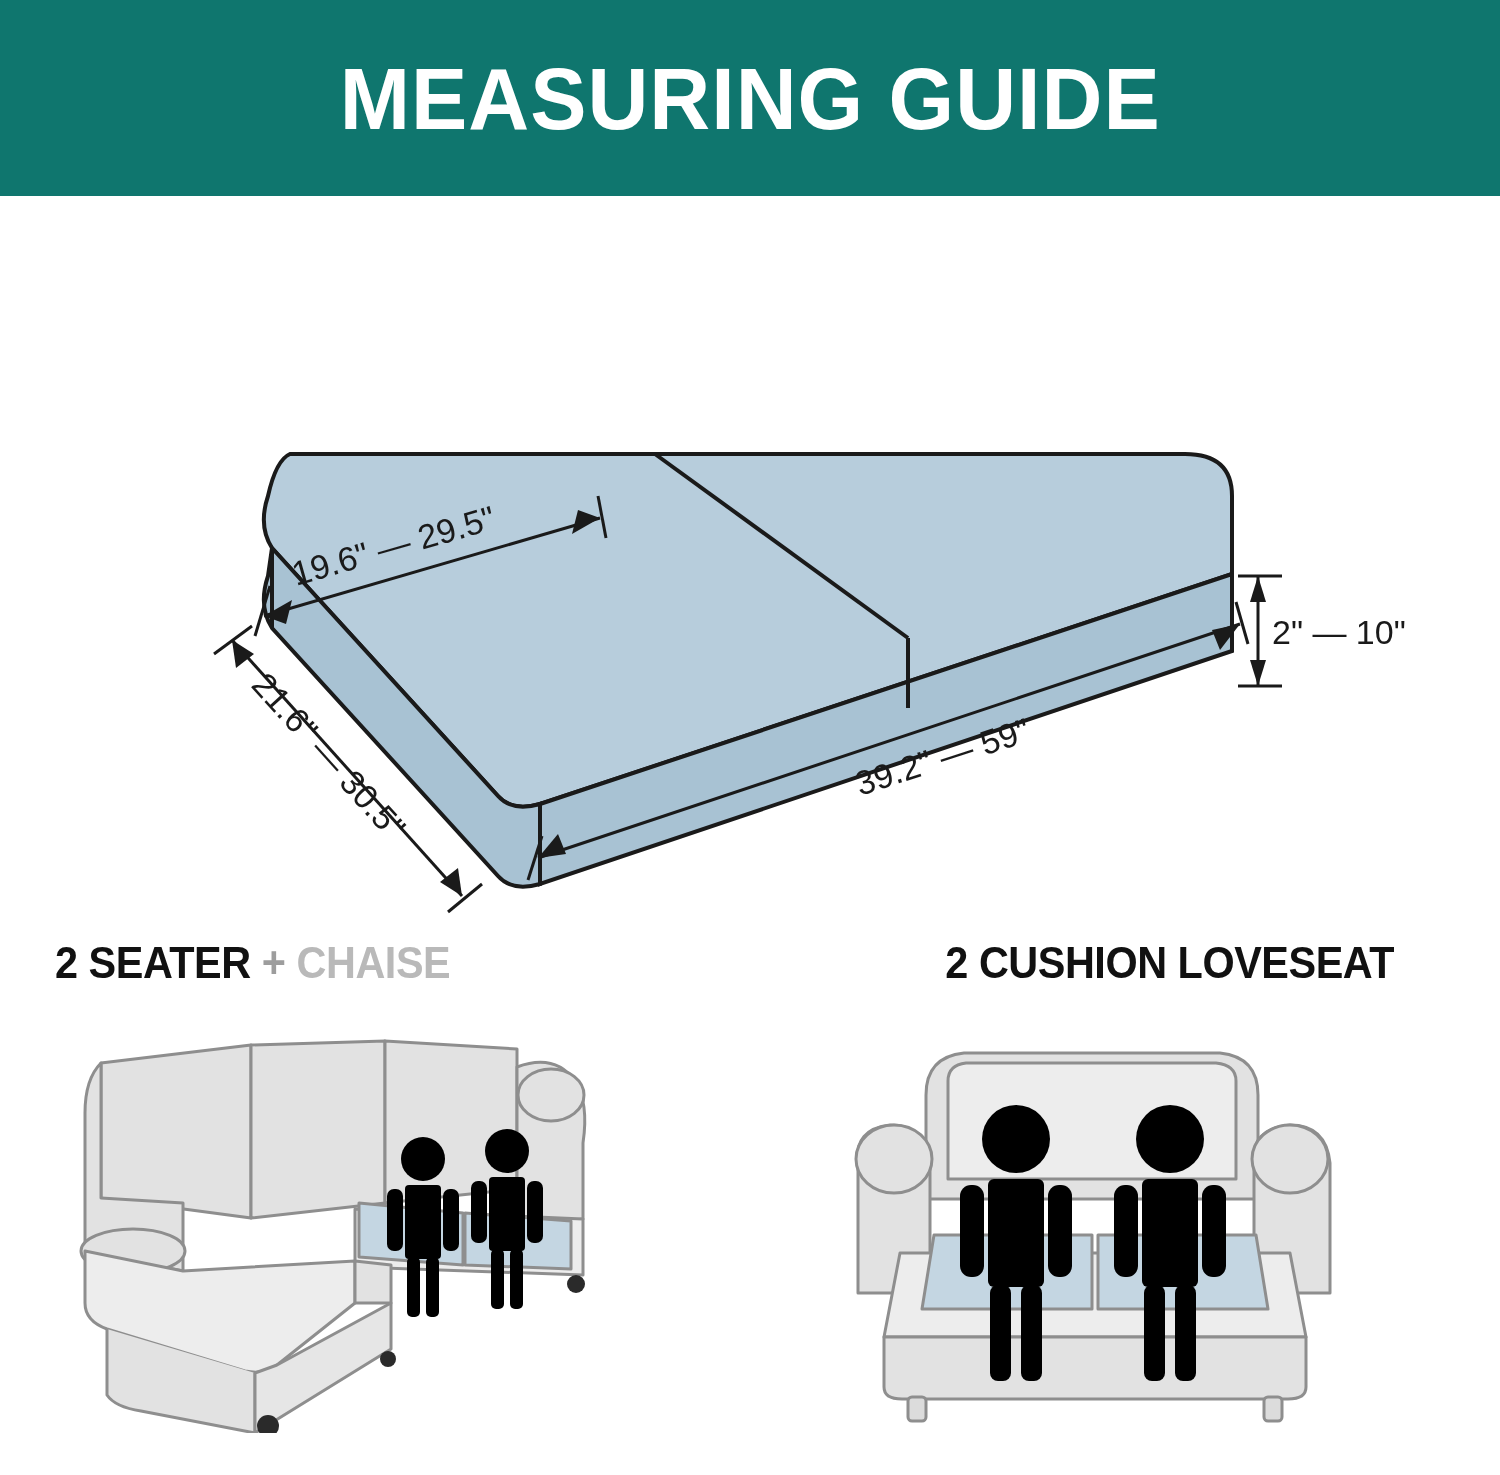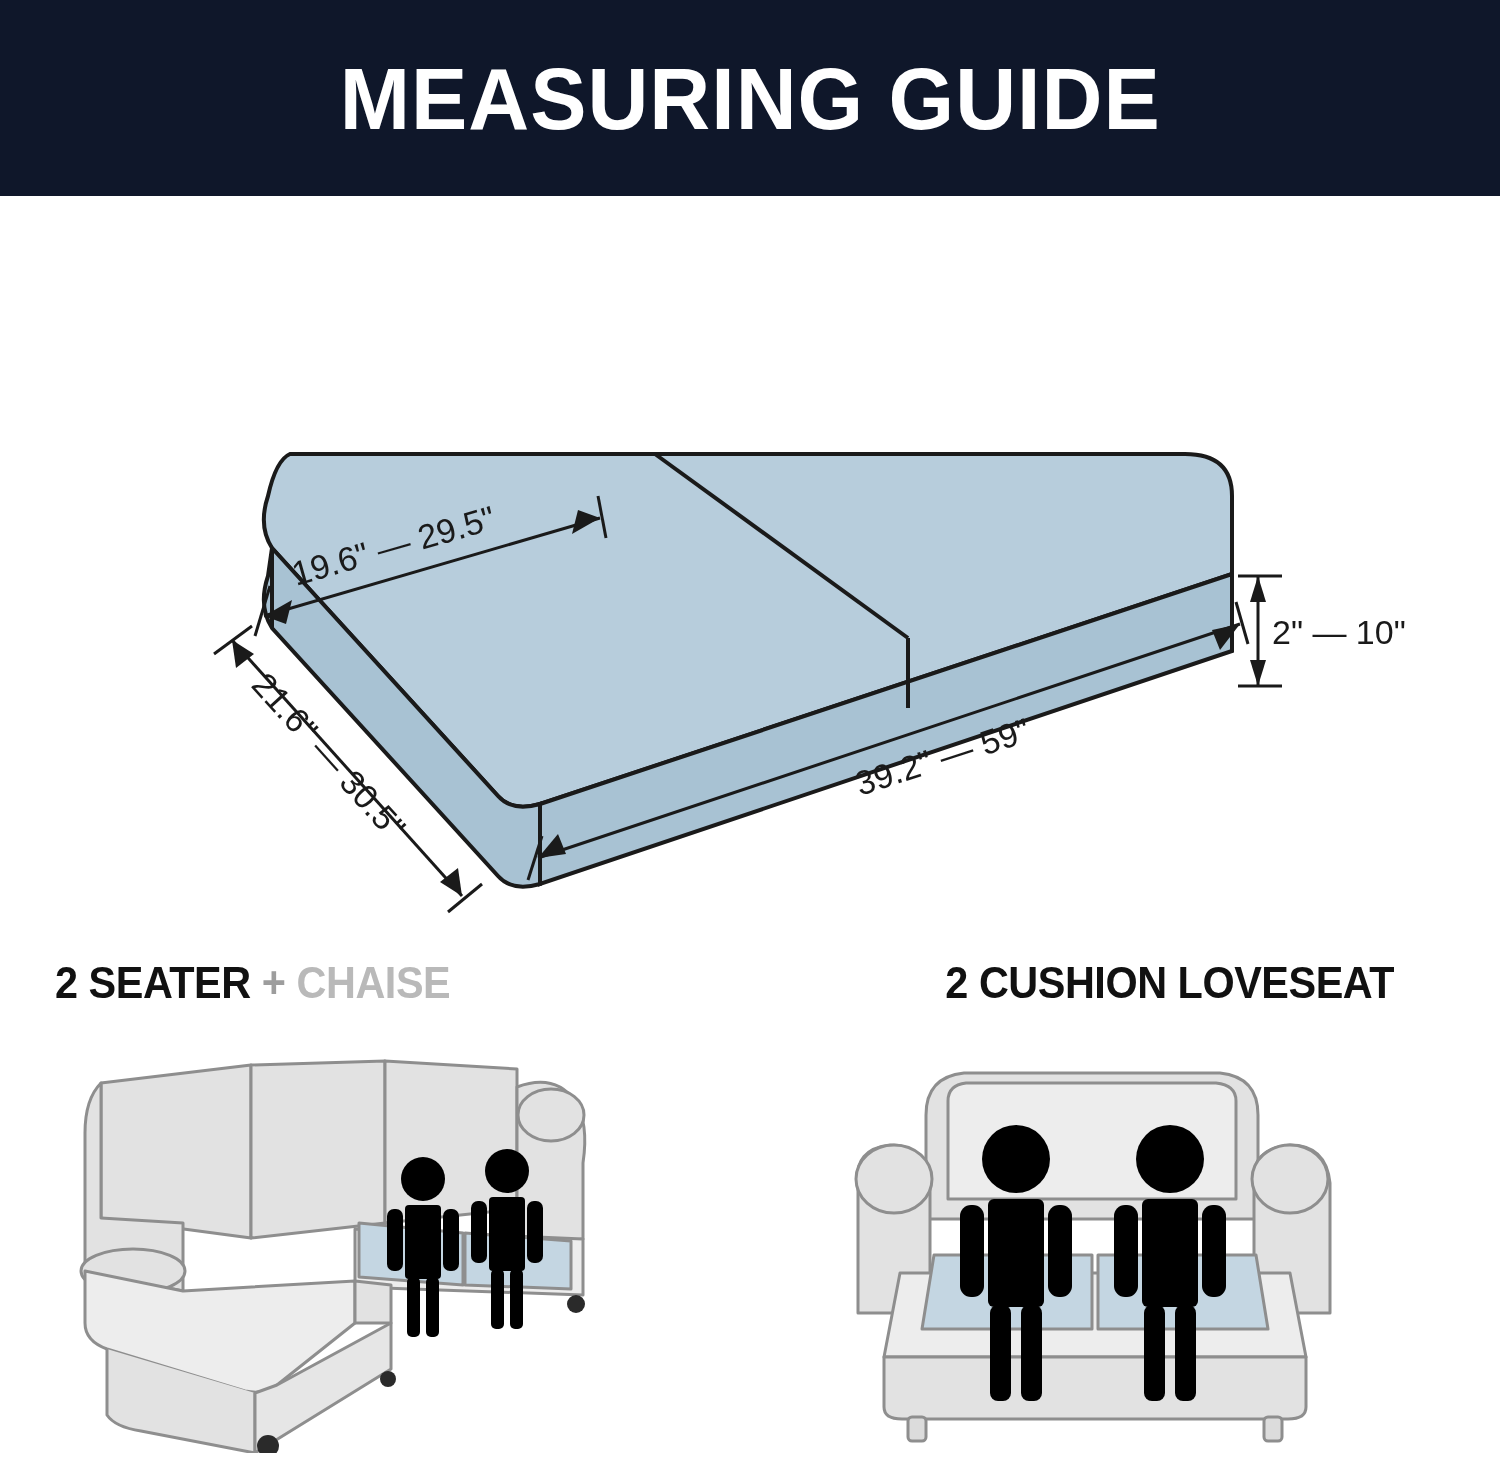--- a/index.html
+++ b/index.html
@@ -15,21 +15,21 @@
     overflow: hidden;
   }
 
   
   .header-bar {
     position: absolute;
     left: 0;
     top: 0;
     width: 1500px;
     height: 196px;
-    background: #0f172a;
+    background: #0f766e;
     display: flex;
     align-items: center;
     justify-content: center;
   }
   .header-title {
     color: #ffffff;
     font-size: 87px;
     font-weight: bold;
     letter-spacing: 1px;
     font-family: "Liberation Sans", sans-serif;
@@ -52,21 +52,21 @@
     font-family: "Liberation Sans", sans-serif;
     font-size: 34px;
     fill: #1a1a1a;
     font-weight: normal;
   }
 
   
   .sections {
     position: absolute;
     left: 0;
-    top: 960px;
+    top: 940px;
     width: 1476px;
     height: 515px;
   }
   .section {
     position: absolute;
     top: 0;
     width: 700px;
     height: 515px;
   }
   .section.left { left: 55px; }

